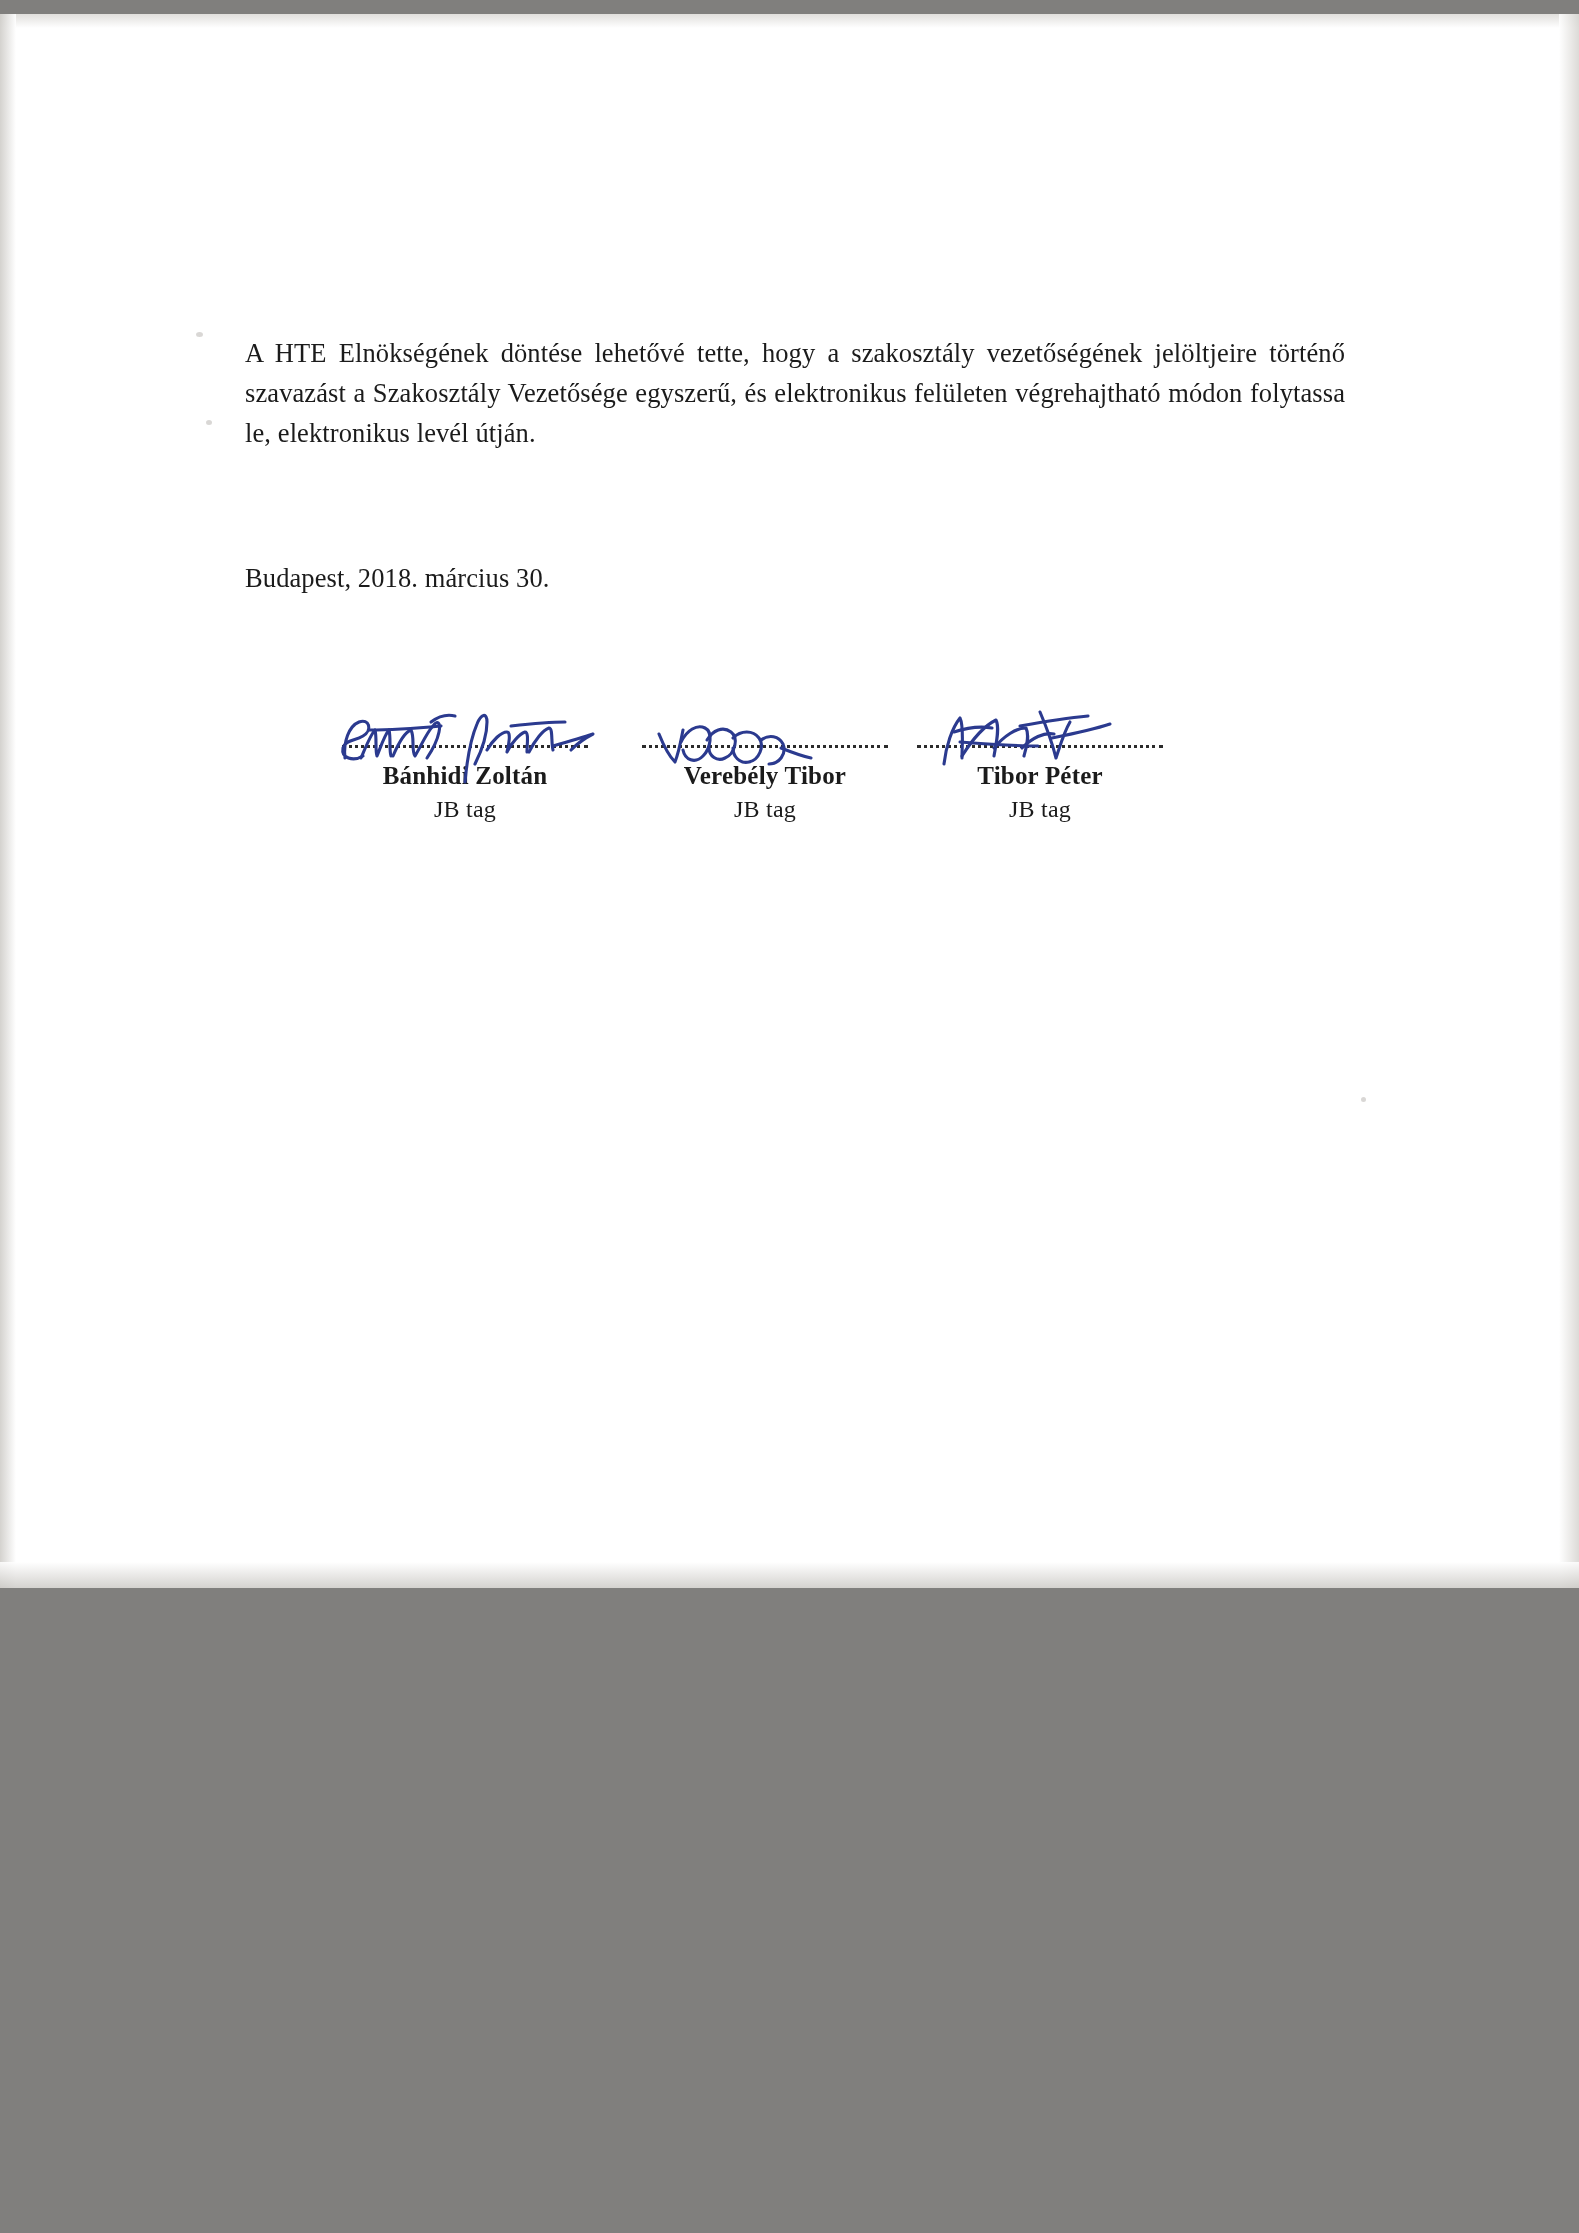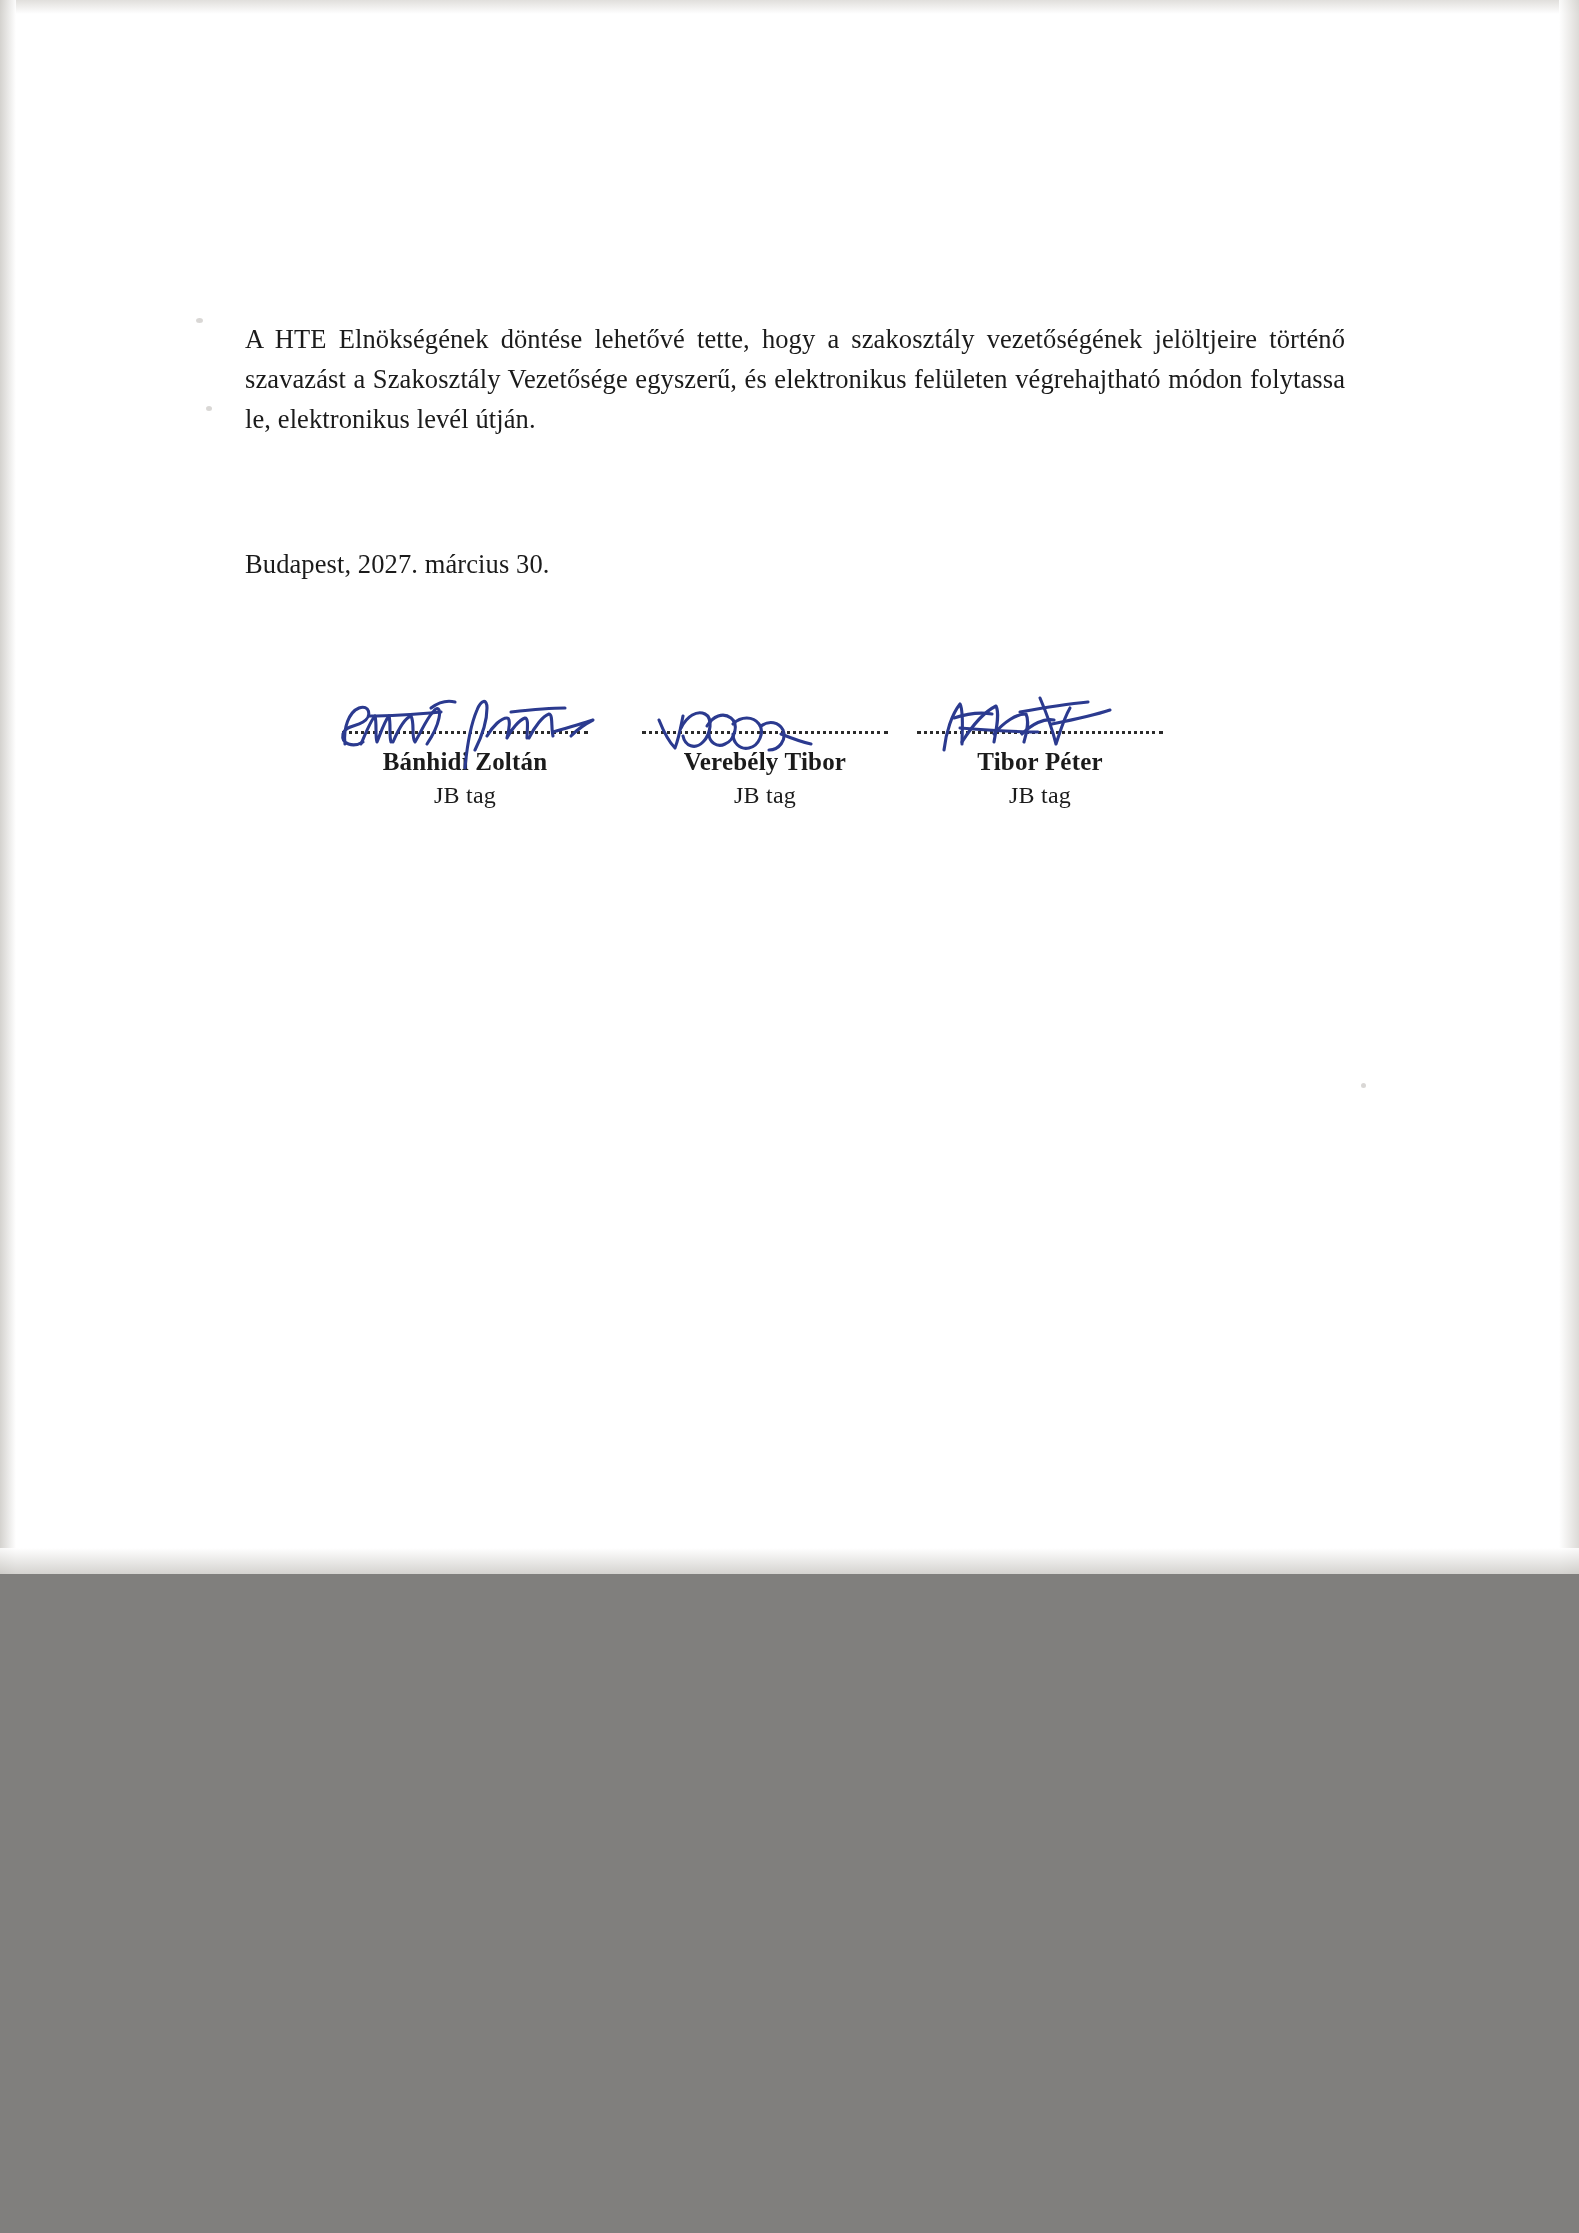--- a/index.html
+++ b/index.html
@@ -4,21 +4,21 @@
 <style>
   html, body {
     margin: 0;
     padding: 0;
     background: #807f7d;
   }
   .page {
     position: relative;
     width: 1579px;
     height: 1574px;
-    margin: 0 auto;
+    margin: 14px auto;
     background: #ffffff;
     overflow: hidden;
     font-family: "Liberation Serif", serif;
     color: #1b1b1b;
   }
   
   .scan-edge-left {
     position: absolute;
     left: 0; top: 0;
     width: 16px; height: 2233px;
@@ -139,21 +139,21 @@
   <div class="scan-edge-left"></div>
   <div class="scan-edge-right"></div>
   <div class="scan-edge-bottom"></div>
 
   <div class="speck" style="left:196px; top:318px; width:7px; height:5px;"></div>
   <div class="speck" style="left:206px; top:406px; width:6px; height:5px;"></div>
   <div class="speck" style="left:1361px; top:1083px; width:5px; height:5px;"></div>
 
   <p class="body-paragraph">A HTE Elnökségének döntése lehetővé tette, hogy a szakosztály vezetőségének jelöltjeire történő szavazást a Szakosztály Vezetősége egyszerű, és elektronikus felületen végrehajtható módon folytassa le, elektronikus levél útján.</p>
 
-  <div class="date-line">Budapest, 2027. március 30.</div>
+  <div class="date-line">Budapest, 2018. március 30.</div>
 
   <div class="signature-row">
 
     <div class="sig-block b1">
       <svg class="sig-ink wide" viewBox="0 0 300 110">
         <g fill="none" stroke="#2b3a8f" stroke-width="3.1" stroke-linecap="round" stroke-linejoin="round">
           <path d="M30 72 C28 56, 34 40, 44 36 C54 32, 58 44, 48 50 C40 55, 30 54, 28 62 C26 72, 38 76, 48 70"></path>
           <path d="M46 72 C52 58, 56 48, 60 44 C62 52, 60 64, 62 70 C66 60, 70 48, 74 44 C76 52, 74 64, 76 70"></path>
           <path d="M78 70 C84 56, 90 46, 96 44 C100 52, 96 64, 100 70 C106 60, 112 46, 118 40 C122 34, 126 36, 124 46 C122 56, 116 66, 112 72"></path>
           <path d="M116 36 C124 30, 132 28, 140 30"></path>

